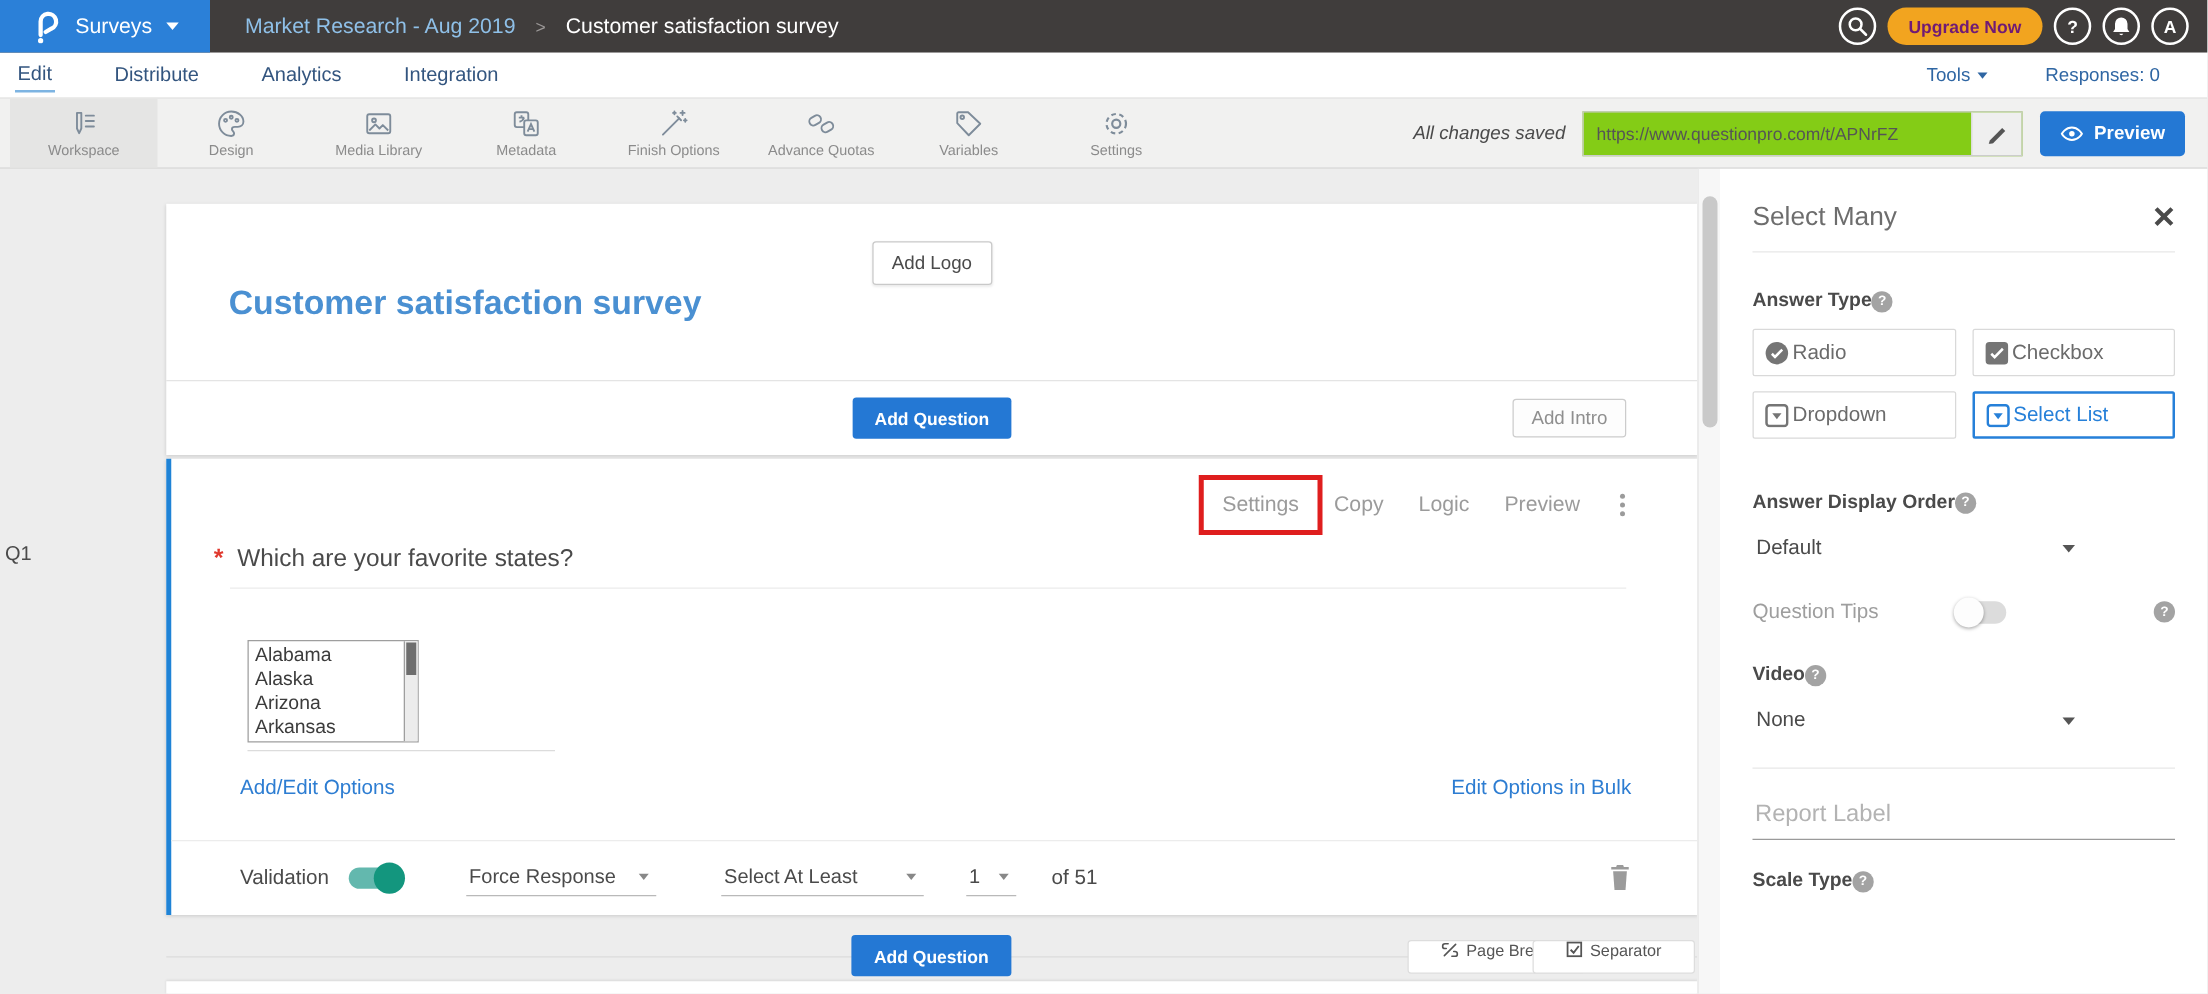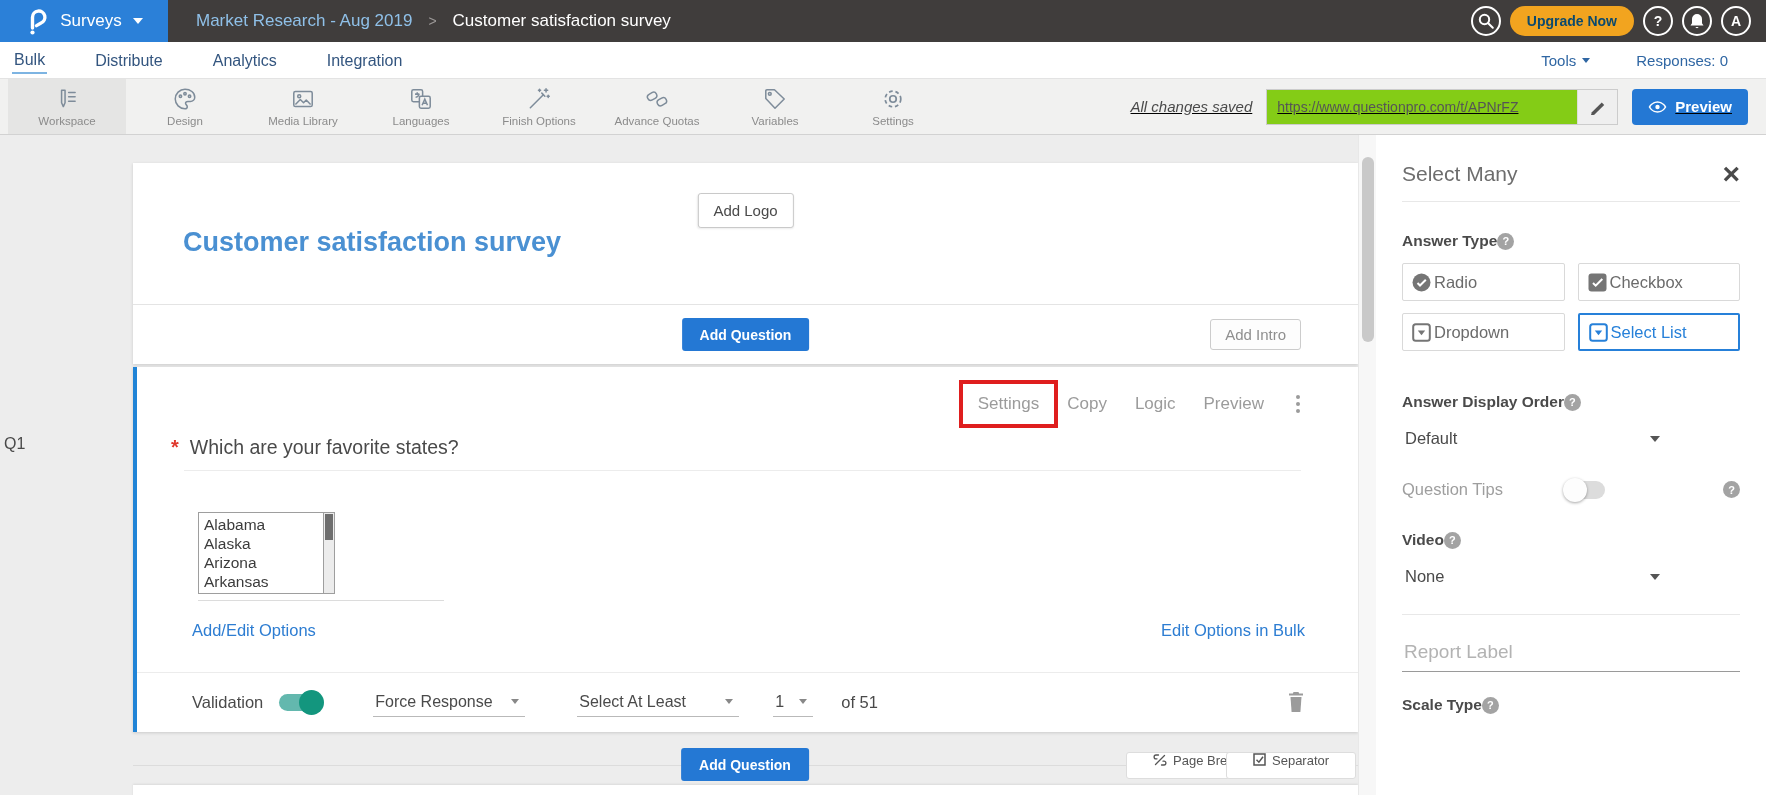--- a/index.html
+++ b/index.html
@@ -11,36 +11,36 @@
   .topbar { position:absolute; top:0; left:0; width:1766px; height:42px; background:#403d3c; display:flex; align-items:center; color:#fff; z-index:30; }
   .logo-area { width:168px; height:42px; background:#2b80d8; display:flex; align-items:center; justify-content:center; gap:11px; cursor:pointer; }
   .product-label { font-size:17px; }
   .caret-w { width:0; height:0; border-left:5px solid transparent; border-right:5px solid transparent; border-top:6px solid #fff; }
   .crumbs { display:flex; align-items:center; margin-left:28px; font-size:17px; gap:16px; }
   .crumb-folder { color:#8fc0e8; cursor:pointer; }
   .crumb-sep { color:#9c9998; font-size:14px; }
   .crumb-current { color:#fff; }
   .top-actions { margin-left:auto; display:flex; align-items:center; gap:9px; padding-right:15px; }
   .circle-btn { width:30px; height:30px; border:2px solid #fff; border-radius:50%; display:flex; align-items:center; justify-content:center; font-weight:bold; font-size:14px; color:#fff; background:transparent; cursor:pointer; }
-  .upgrade-btn { height:30px; border-radius:16px; background:#f2a41f; border:none; color:#0c4a6e; font-weight:bold; font-size:14px; padding:0 17px; cursor:pointer; }
+  .upgrade-btn { height:30px; border-radius:16px; background:#f2a41f; border:none; color:#701a75; font-weight:bold; font-size:14px; padding:0 17px; cursor:pointer; }
 
   
   .navbar { position:absolute; top:42px; left:0; width:1766px; height:36px; background:#fff; display:flex; align-items:center; padding:0 38px 0 12px; }
   .nav-item { font-size:16px; color:#33557f; margin-right:46px; padding:5px 2px 3px; cursor:pointer; }
   .nav-item.active { border-bottom:2px solid #7db4e2; }
   .nav-right { margin-left:auto; display:flex; gap:46px; align-items:center; font-size:15px; color:#2f66a3; }
   .tools-link { display:flex; align-items:center; gap:6px; cursor:pointer; }
   .caret-b { width:0; height:0; border-left:4px solid transparent; border-right:4px solid transparent; border-top:5px solid #2f66a3; }
 
   
   .toolbar { position:absolute; top:78px; left:0; width:1766px; height:57px; background:#f1f1f0; border-top:1px solid #e3e3e3; border-bottom:1px solid #d2d2d2; display:flex; align-items:stretch; padding-left:8px; }
   .tool-item { width:118px; display:flex; flex-direction:column; align-items:center; justify-content:center; gap:3px; cursor:pointer; }
   .tool-item.active { background:#e5e5e4; }
   .tool-label { font-size:11.5px; color:#8b8b8b; white-space:nowrap; }
-  .toolbar-right { margin-left:auto; display:flex; align-items:center; gap:14px; padding-right:18px;text-decoration:underline; }
+  .toolbar-right { margin-left:auto; display:flex; align-items:center; gap:14px; padding-right:18px; }
   .saved-status { font-style:italic; font-size:15px; color:#4a4a4a; }
   .url-box { display:flex; width:352px; height:36px; background:#84cc16; border:1px solid #ccc; }
   .url-input { flex:1; border:none; outline:none; font-size:14px; color:#555; padding:0 10px; min-width:0; background:transparent; font-family:"Liberation Sans", sans-serif; }
   .url-edit { width:40px; background:#efefef; border-left:1px solid #ddd; display:flex; align-items:center; justify-content:center; cursor:pointer; }
   .preview-btn { height:36px; padding:0 16px; background:#2478d4; color:#fff; border:none; border-radius:4px; font-size:15px; font-weight:bold; display:flex; align-items:center; gap:8px; cursor:pointer; }
 
   
   .main { position:absolute; top:135px; left:0; width:1358px; height:660px; background:#ededed; overflow:hidden; }
   .q1-label { position:absolute; left:4px; top:300px; font-size:16px; color:#4a4a4a; }
   .card { position:absolute; left:133px; width:1225px; background:#fff; box-shadow:0 1px 3px rgba(0,0,0,.15); }
@@ -164,21 +164,21 @@
           </svg>
       </span>
     </button>
     <button class="circle-btn">
         <span>A</span>
       </button>
   </div>
 </header>
 
 <nav class="navbar">
-  <span class="nav-item active">Bulk</span>
+  <span class="nav-item active">Edit</span>
   <span class="nav-item">Distribute</span>
   <span class="nav-item">Analytics</span>
   <span class="nav-item">Integration</span>
   <div class="nav-right">
     <span class="tools-link">
       <span>Tools</span>
       <span class="caret-b"></span>
     </span>
     <span>Responses: 0</span>
   </div>
@@ -217,21 +217,21 @@
   </div>
   <div class="tool-item">
     <span>
       <svg width="26" height="26" viewBox="0 0 24 24" fill="none" stroke="#7e8c9a" stroke-width="1.4">
           <rect x="3.5" y="3.5" width="10" height="11" rx="1.5"></rect>
           <path d="M6.5 7.5h4M8.5 5.8v1.7M7 10.5c1.5-.4 3-1.7 3.3-3"></path>
           <rect x="10.5" y="9.5" width="10" height="11" rx="1.5" fill="#f1f1f0"></rect>
           <path d="M13 17.8l2.5-5.6 2.5 5.6M13.9 16h3.2"></path>
         </svg>
     </span>
-    <span class="tool-label">Languages</span>
+    <span class="tool-label">Metadata</span>
   </div>
   <div class="tool-item">
     <span>
       <svg width="26" height="26" viewBox="0 0 24 24" fill="none" stroke="#7e8c9a" stroke-width="1.4" stroke-linecap="round">
           <path d="M4 20L16 8"></path>
           <path d="M14.6 6.6l2.8 2.8"></path>
           <path d="M18.5 2.5v3M17 4h3M20.5 8.5v2M19.5 9.5h2M12.5 3v2M11.5 4h2"></path>
         </svg>
     </span>
     <span class="tool-label">Finish Options</span>

